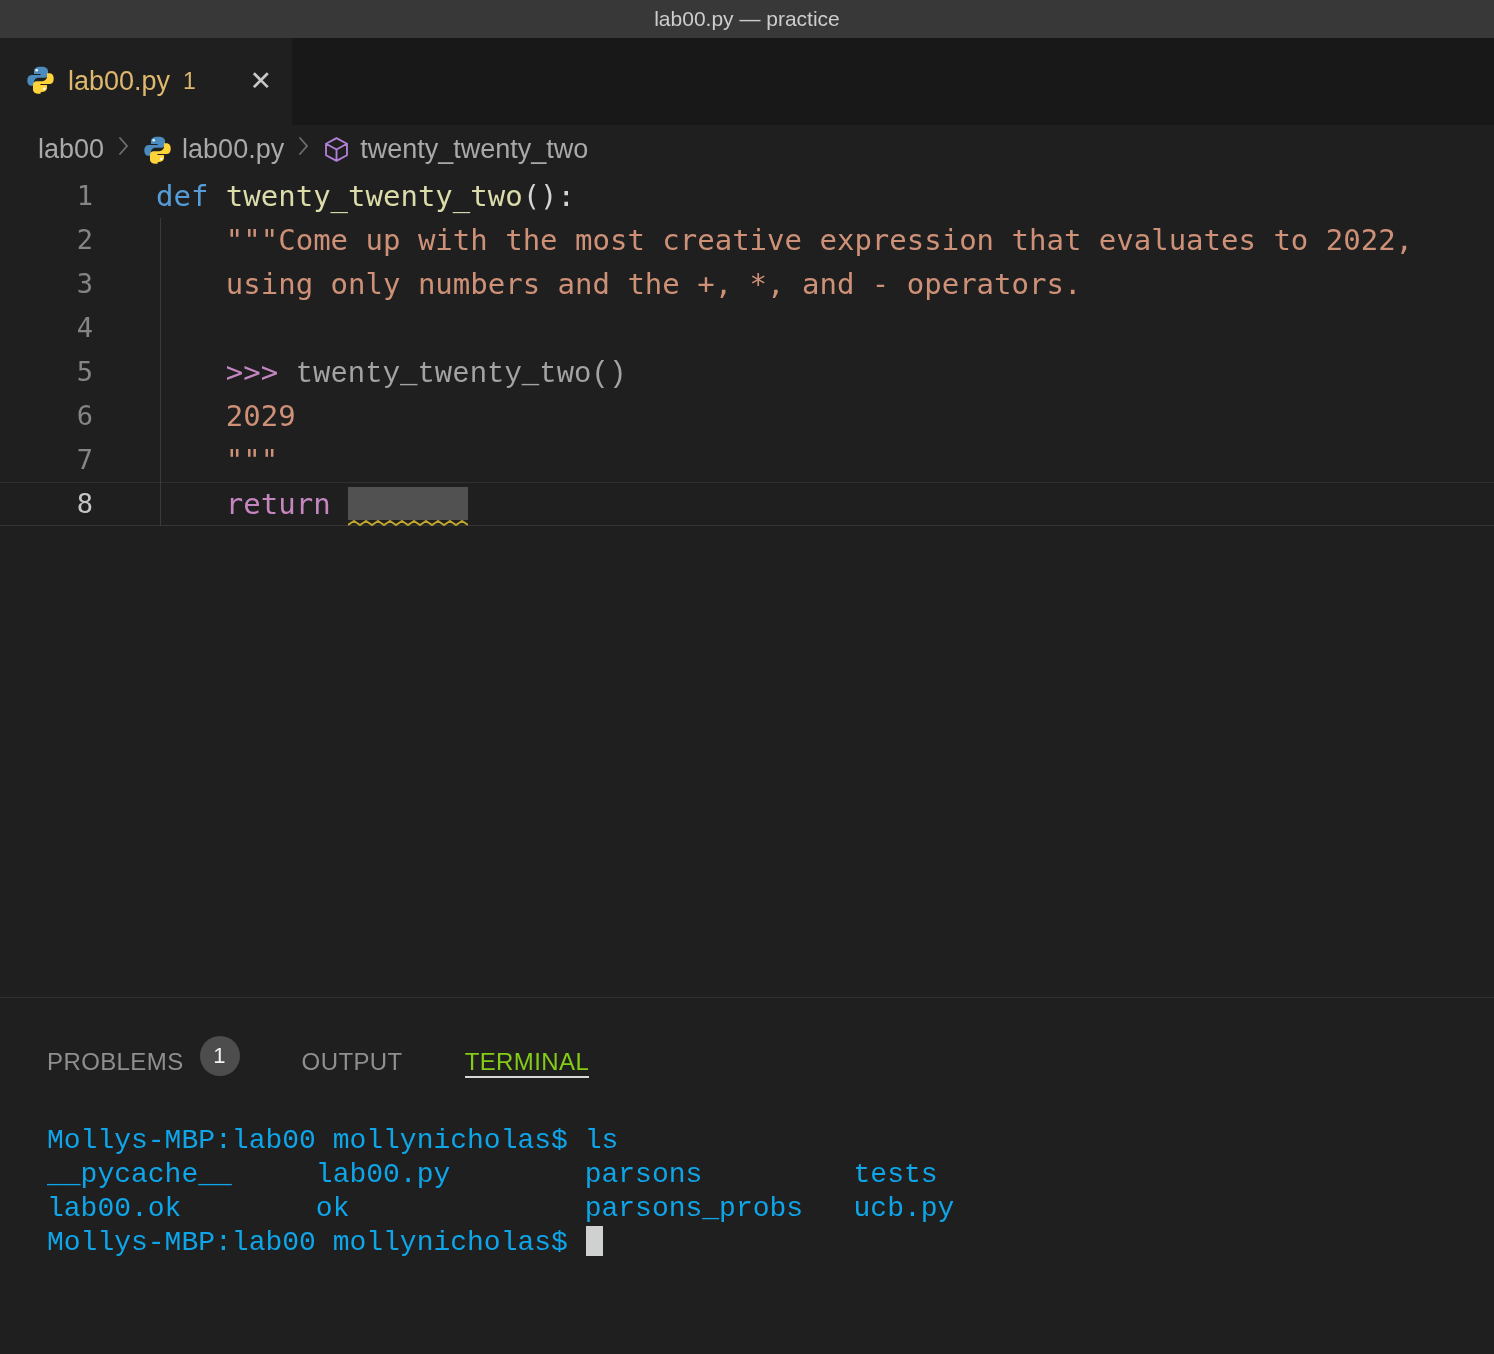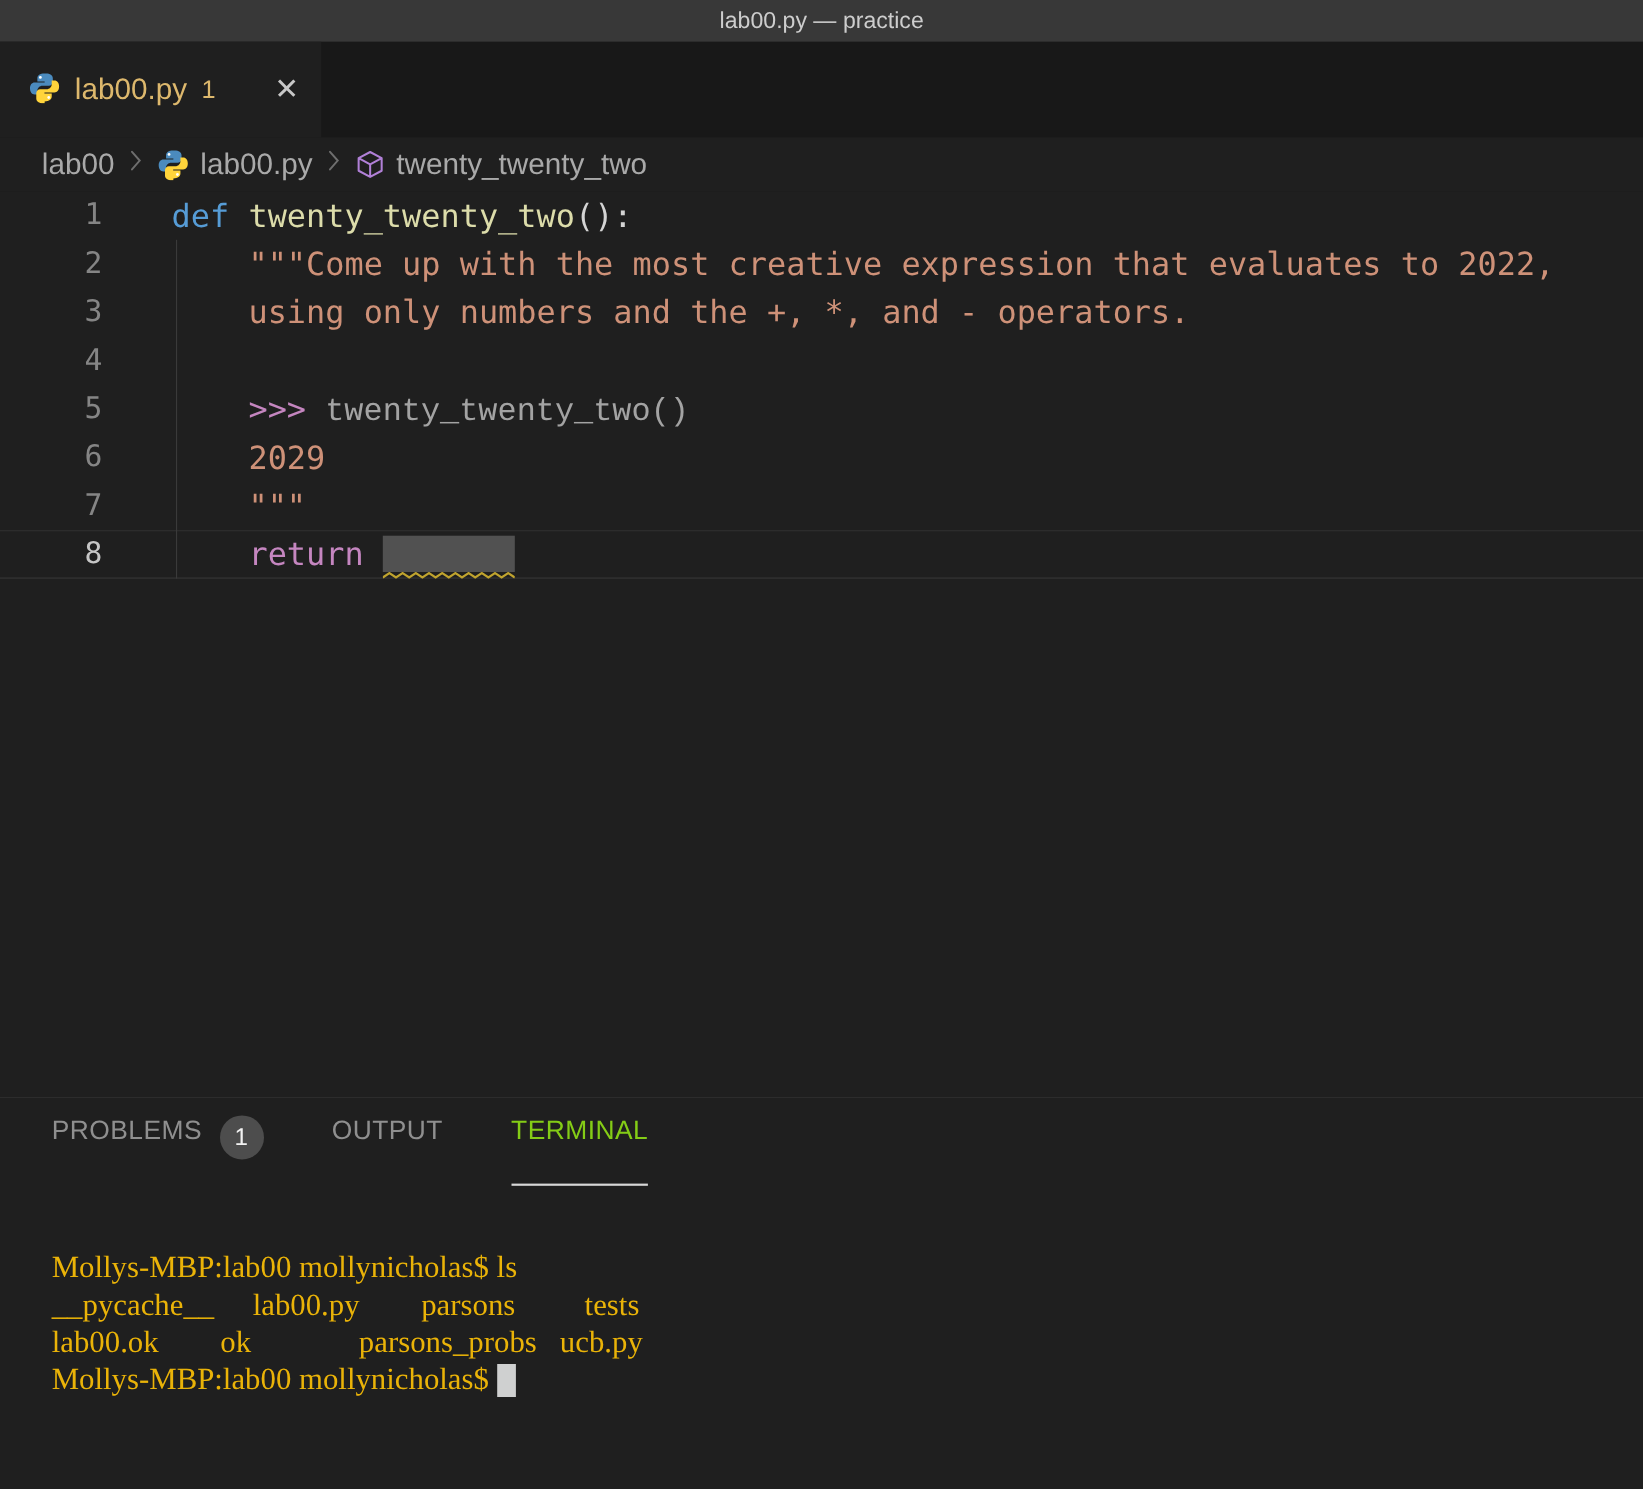--- a/index.html
+++ b/index.html
@@ -35,29 +35,29 @@
     color:#858585;font-size:27px;}
   .current .gutter{color:#c6c6c6;}
   .code-content{white-space:pre;padding-left:31px;color:#d4d4d4;}
   .word-hl{display:inline-block;width:120px;height:33px;background:var(--word_highlight,#515151);
     vertical-align:middle;position:relative;margin-top:-6px;}
   .squiggle{position:absolute;left:0;bottom:-7px;}
 
   
   .panel{height:356px;border-top:1px solid #303030;background:#1f1f1f;box-sizing:content-box;}
   .panel-tabs{display:flex;align-items:flex-start;gap:62px;padding:16px 0 0 47px;}
-  .panel-tab{display:flex;align-items:flex-start;gap:16px;height:62px;font-size:24px;
+  .panel-tab{display:flex;align-items:flex-end;gap:16px;height:62px;font-size:24px;
     letter-spacing:0.4px;color:#8f8f8f;border-bottom:2px solid transparent;cursor:pointer;}
   .panel-tab.active{color:#84cc16;border-bottom-color:#d7d7d7;}
   .panel-badge{min-width:40px;height:40px;border-radius:20px;background:var(--badge_bg,#4d4d4d);
     color:#f2f2f2;font-size:22px;display:flex;align-items:center;justify-content:center;box-sizing:border-box;}
 
   
-  .terminal{margin:58px 0 0 47px;font-family:Liberation Serif, serif;font-size:28px;
-    line-height:34px;color:#eab308;}
+  .terminal{margin:46px 0 0 47px;font-family:Liberation Mono, monospace;font-size:28px;
+    line-height:34px;color:#0ea5e9;}
   .term-line{white-space:pre;height:34px;}
   .cursor{display:inline-block;width:17px;height:30px;background:var(--terminal_cursor,#cfd0d0);
     vertical-align:middle;margin-left:1px;transform:translateY(-2px);}
 </style>
 </head>
 <body>
 
 <div class="titlebar">
   <span>lab00.py — practice</span>
 </div>

